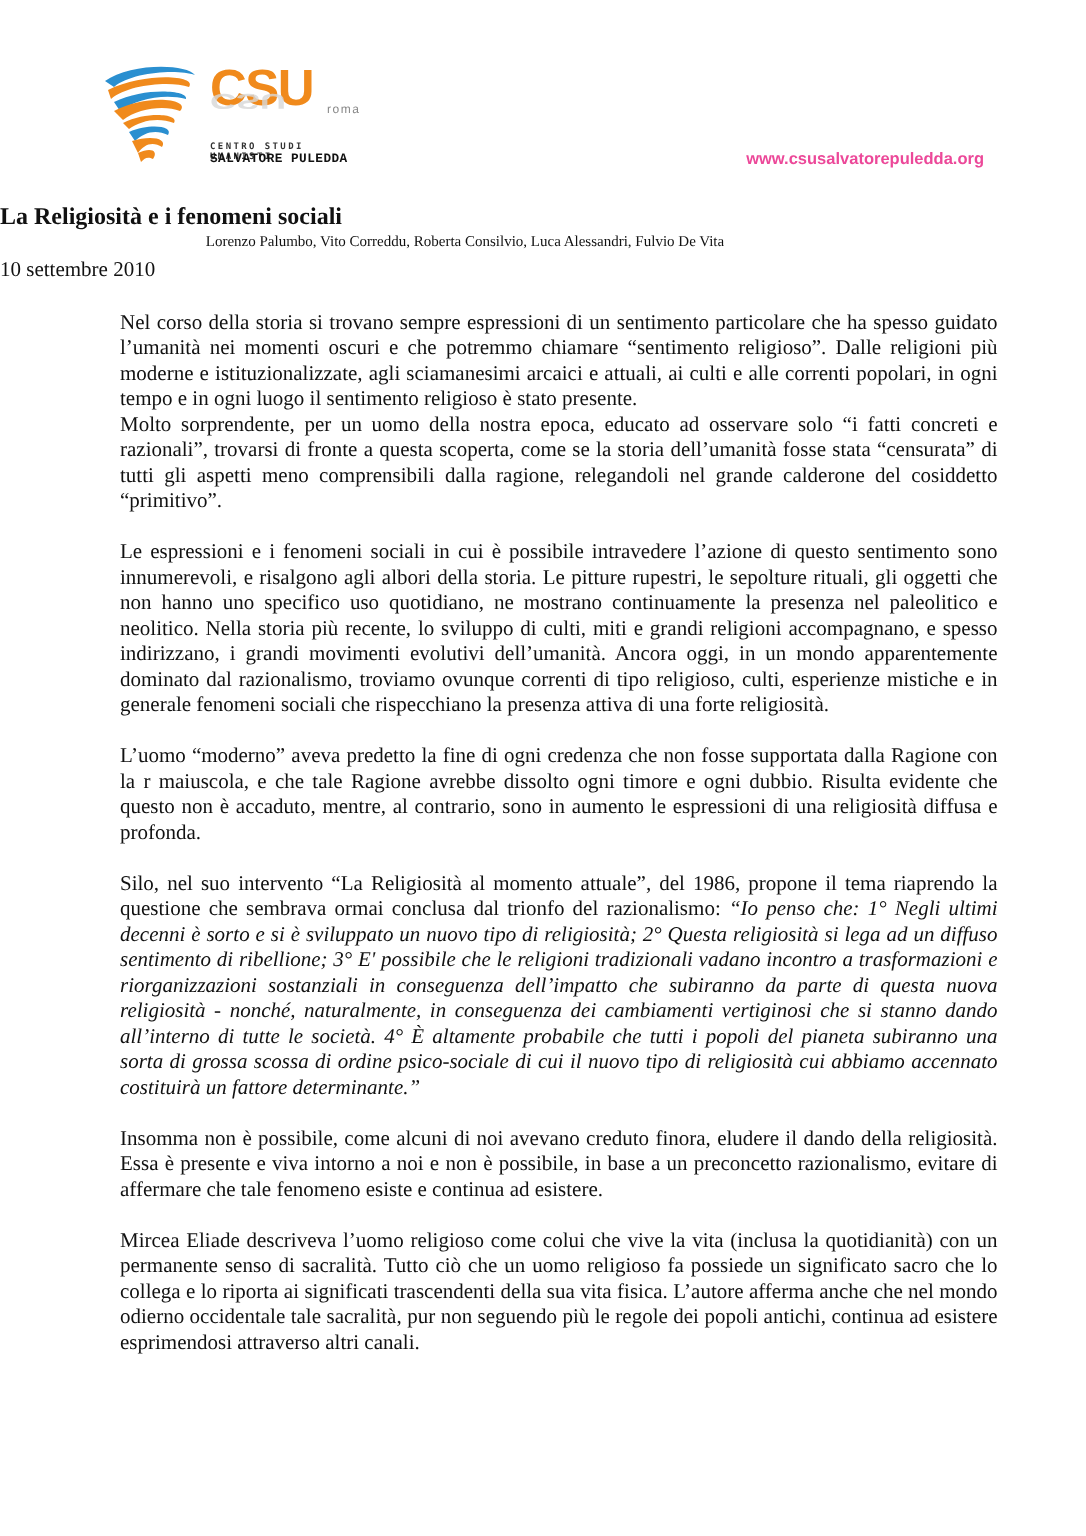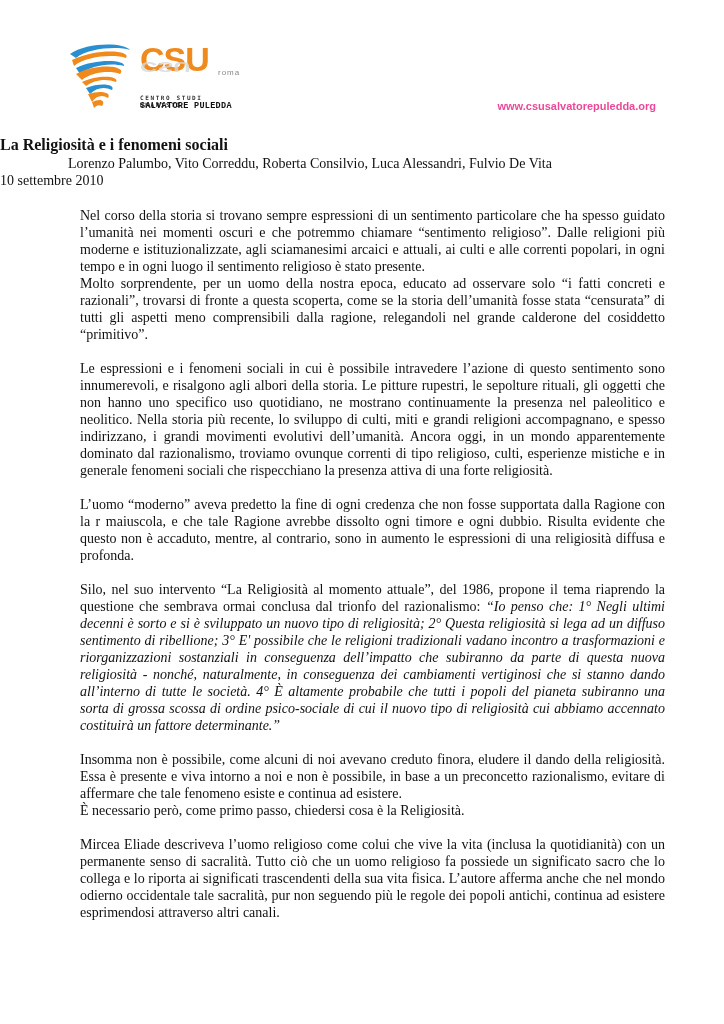--- a/index.html
+++ b/index.html
@@ -6,21 +6,21 @@
     body { width: 724px; height: 1024px; position: relative; overflow: hidden; font-family: "Liberation Serif", serif; color: #111; }
     .logo { position: absolute; left: 66px; top: 40px; width: 170px; height: 72px; }
     .logo-swirl { position: absolute; left: 0; top: 0; width: 70px; height: 70px; }
     .logo-csu { position: absolute; left: 74px; top: 2px; font-family: "Liberation Sans", sans-serif; font-weight: bold; font-size: 34px; color: #f08a1c; letter-spacing: -1px; line-height: 34px; }
     .logo-reflect { position: absolute; left: 74px; top: 34px; font-family: "Liberation Sans", sans-serif; font-weight: bold; font-size: 24px; color: #d8d8d8; transform: scaleY(-0.6); transform-origin: top; line-height: 24px; opacity: 0.8; }
     .logo-roma { position: absolute; left: 152px; top: 28px; font-family: "Liberation Sans", sans-serif; font-size: 8px; color: #888; letter-spacing: 1px; }
     .logo-sub1 { position: absolute; left: 74px; top: 54px; font-family: "DejaVu Sans Mono", monospace; font-size: 6px; color: #333; letter-spacing: 1.6px; font-weight: bold; }
     .logo-sub2 { position: absolute; left: 74px; top: 61px; font-family: Liberation Mono, monospace; font-size: 8.5px; color: #111; font-weight: bold; letter-spacing: 0.3px; }
     .site-url { position: absolute; right: 68px; top: 100px; font-family: "Liberation Sans", sans-serif; font-weight: bold; font-size: 11px; color: #ec4899; }
     .title { position: absolute; left: 0; width: 724px; top: 136px; font-weight: bold; font-size: 16px; }
-    .authors { position: absolute; left: 0; width: 620px; top: 156px; text-align: center; font-size: 14px; }
+    .authors { position: absolute; left: 0; width: 620px; top: 156px; text-align: center; font-size: 10px; }
     .date { position: absolute; left: 0; width: 724px; top: 173px; text-align: left; font-size: 14px; }
     .body { position: absolute; left: 80px; width: 585px; top: 207px; font-size: 14px; line-height: 17px; }
     .body p { margin: 0; text-align: justify; }
     .gap { height: 17px; }
     .it { font-style: italic; }
   </style>
 </head>
 <body>
 
 <div class="logo">
@@ -51,16 +51,15 @@
   <p>Nel corso della storia si trovano sempre espressioni di un sentimento particolare che ha spesso guidato l’umanità nei momenti oscuri e che potremmo chiamare “sentimento religioso”. Dalle religioni più moderne e istituzionalizzate, agli sciamanesimi arcaici e attuali, ai culti e alle correnti popolari, in ogni tempo e in ogni luogo il sentimento religioso è stato presente.</p>
   <p>Molto sorprendente, per un uomo della nostra epoca, educato ad osservare solo “i fatti concreti e razionali”, trovarsi di fronte a questa scoperta, come se la storia dell’umanità fosse stata “censurata” di tutti gli aspetti meno comprensibili dalla ragione, relegandoli nel grande calderone del cosiddetto “primitivo”.</p>
   <div class="gap"></div>
   <p>Le espressioni e i fenomeni sociali in cui è possibile intravedere l’azione di questo sentimento sono innumerevoli, e risalgono agli albori della storia. Le pitture rupestri, le sepolture rituali, gli oggetti che non hanno uno specifico uso quotidiano, ne mostrano continuamente la presenza nel paleolitico e neolitico. Nella storia più recente, lo sviluppo di culti, miti e grandi religioni accompagnano, e spesso indirizzano, i grandi movimenti evolutivi dell’umanità. Ancora oggi, in un mondo apparentemente dominato dal razionalismo, troviamo ovunque correnti di tipo religioso, culti, esperienze mistiche e in generale fenomeni sociali che rispecchiano la presenza attiva di una forte religiosità.</p>
   <div class="gap"></div>
   <p>L’uomo “moderno” aveva predetto la fine di ogni credenza che non fosse supportata dalla Ragione con la r maiuscola, e che tale Ragione avrebbe dissolto ogni timore e ogni dubbio. Risulta evidente che questo non è accaduto, mentre, al contrario, sono in aumento le espressioni di una religiosità diffusa e profonda.</p>
   <div class="gap"></div>
   <p><span>Silo, nel suo intervento “La Religiosità al momento attuale”, del 1986, propone il tema riaprendo la questione che sembrava ormai conclusa dal trionfo del razionalismo: </span><span class="it">“Io penso che: 1°  Negli ultimi decenni è sorto e si è  sviluppato un nuovo tipo di religiosità; 2°  Questa religiosità si lega ad un diffuso sentimento di ribellione; 3°  E' possibile che le religioni tradizionali vadano incontro a trasformazioni e riorganizzazioni sostanziali in conseguenza dell’impatto che subiranno da parte di questa nuova religiosità - nonché, naturalmente, in conseguenza dei cambiamenti vertiginosi che si stanno dando all’interno di  tutte le società. 4° È altamente probabile che tutti i popoli del pianeta subiranno una sorta di grossa scossa di ordine psico-sociale di cui il nuovo tipo di religiosità cui abbiamo accennato costituirà un fattore determinante.”</span></p>
   <div class="gap"></div>
   <p>Insomma non è possibile, come alcuni di noi avevano creduto finora, eludere il dando della religiosità. Essa è presente e viva intorno a noi e non è possibile, in base a un preconcetto razionalismo, evitare di affermare che tale fenomeno esiste e continua ad esistere.</p>
-  <p>È necessario però, come primo passo, chiedersi cosa è la Religiosità.</p>
   <div class="gap"></div>
   <p>Mircea Eliade descriveva l’uomo religioso come colui che vive la vita (inclusa la quotidianità) con un permanente senso di sacralità. Tutto ciò che un uomo religioso fa possiede un significato sacro che lo collega e lo riporta ai significati trascendenti della sua vita fisica. L’autore afferma anche che nel mondo odierno occidentale tale sacralità, pur non seguendo più le regole dei popoli antichi, continua ad esistere esprimendosi attraverso altri canali.</p>
 </div>
 
 </body></html>

